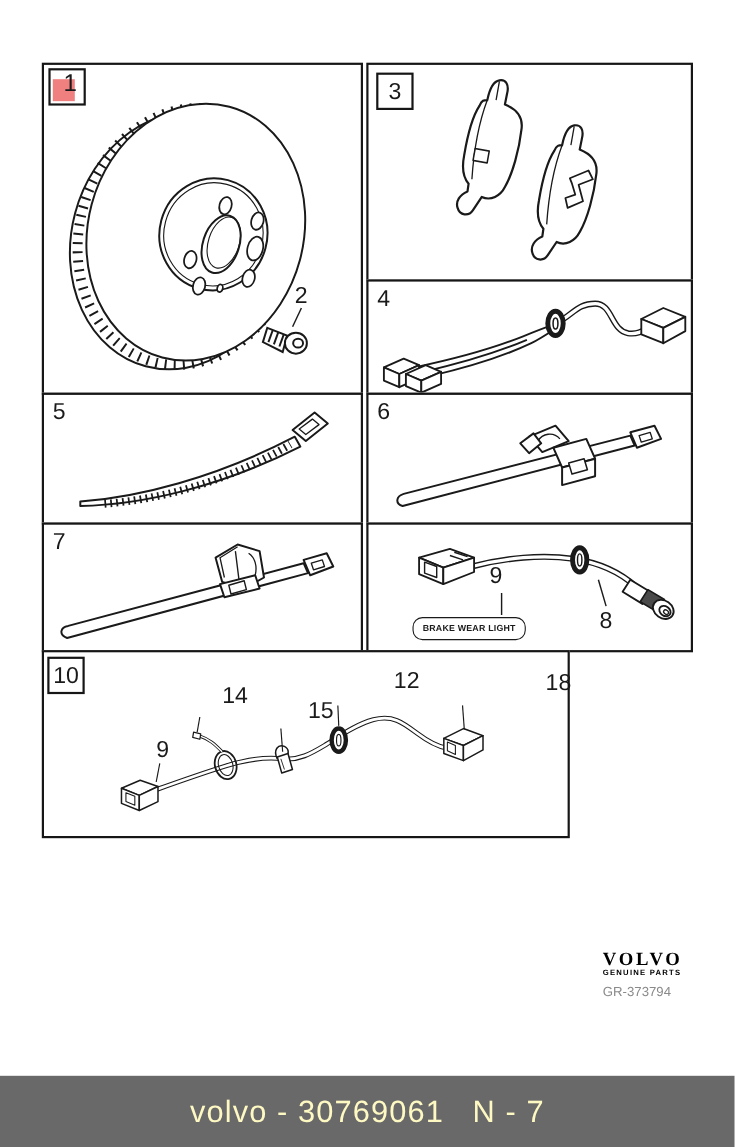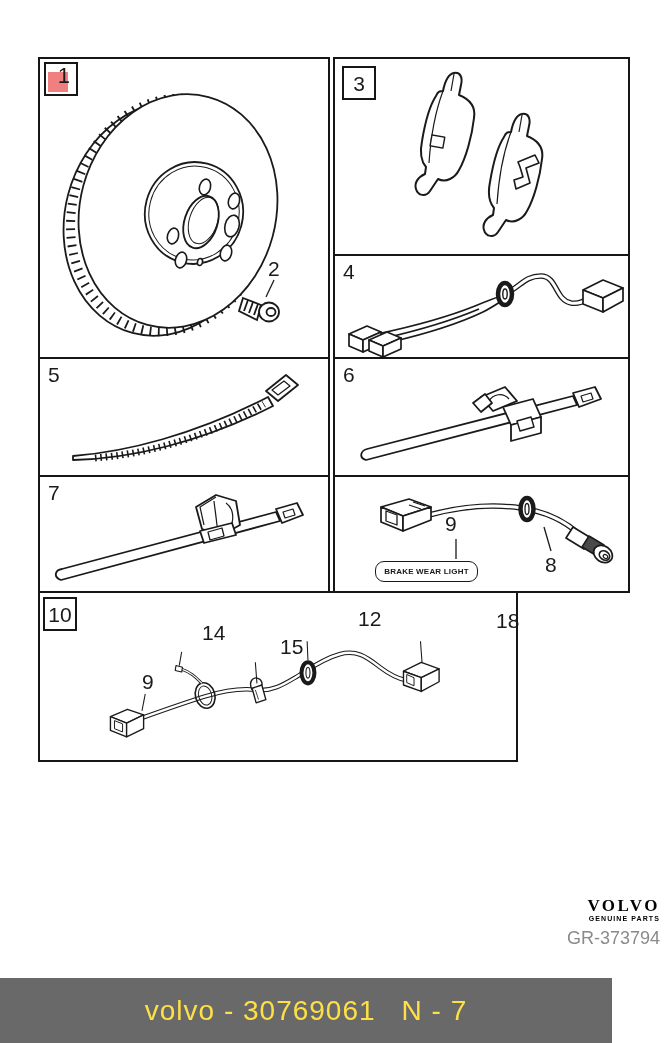--- a/index.html
+++ b/index.html
@@ -12,28 +12,28 @@
           box-sizing:border-box;display:flex;align-items:center;justify-content:center;
           font-size:21px;line-height:1}
   .numbox--selected .digit{position:absolute;right:6px;top:1px;font-size:22px}
   .redsq{position:absolute;left:2px;bottom:2px;width:20px;height:20px;background:var(--highlight,#f08080)}
   .callout{position:absolute;border:1.5px solid #1a1a1a;border-radius:9px;background:#fff;
            display:flex;align-items:center;justify-content:center;
            font-size:8px;font-weight:bold;letter-spacing:.2px;white-space:nowrap}
   .leader{stroke:#1a1a1a;stroke-width:1.3}
   .tube-o{fill:none;stroke:#1a1a1a;stroke-width:5.5;stroke-linecap:round}
   .tube-i{fill:none;stroke:#ffffff;stroke-width:3;stroke-linecap:round}
-  .brand{position:absolute;left:548px;top:896px;width:112px;text-align:right}
+  .brand{position:absolute;left:548px;top:862px;width:112px;text-align:left}
   .volvo-wordmark{font-family:"Liberation Serif",serif;font-weight:bold;font-size:17px;
                   letter-spacing:2.5px;line-height:19px;color:#000}
   .volvo-tagline{font-size:7px;font-weight:bold;letter-spacing:1.1px;line-height:8px;color:#000}
-  .drawing-ref{font-size:18px;color:var(--ref_text,#8a8a8a);margin-top:5px}
-  .footer{position:absolute;left:0;top:978px;width:612px;height:65px;background:var(--footer_bg,#696969);
+  .drawing-ref{font-size:12px;color:var(--ref_text,#8a8a8a);margin-top:5px}
+  .footer{position:absolute;left:0;top:978px;width:668px;height:65px;background:var(--footer_bg,#696969);
           display:flex;align-items:center;justify-content:center;gap:26px;
-          color:#fde047;font-size:28px;letter-spacing:1px}
+          color:#fef9c3;font-size:28px;letter-spacing:1px}
 </style>
 </head>
 <body>
 
 <div class="stage">
 
   <div class="panel" style="left:38px;top:57px;width:292px;height:302px">
     <svg class="art" viewBox="0 0 288 298">
       <g stroke="#1a1a1a" stroke-width="1.8" fill="#ffffff">
         <ellipse cx="123" cy="160" rx="98" ry="118" transform="rotate(15 123 160)"></ellipse>

